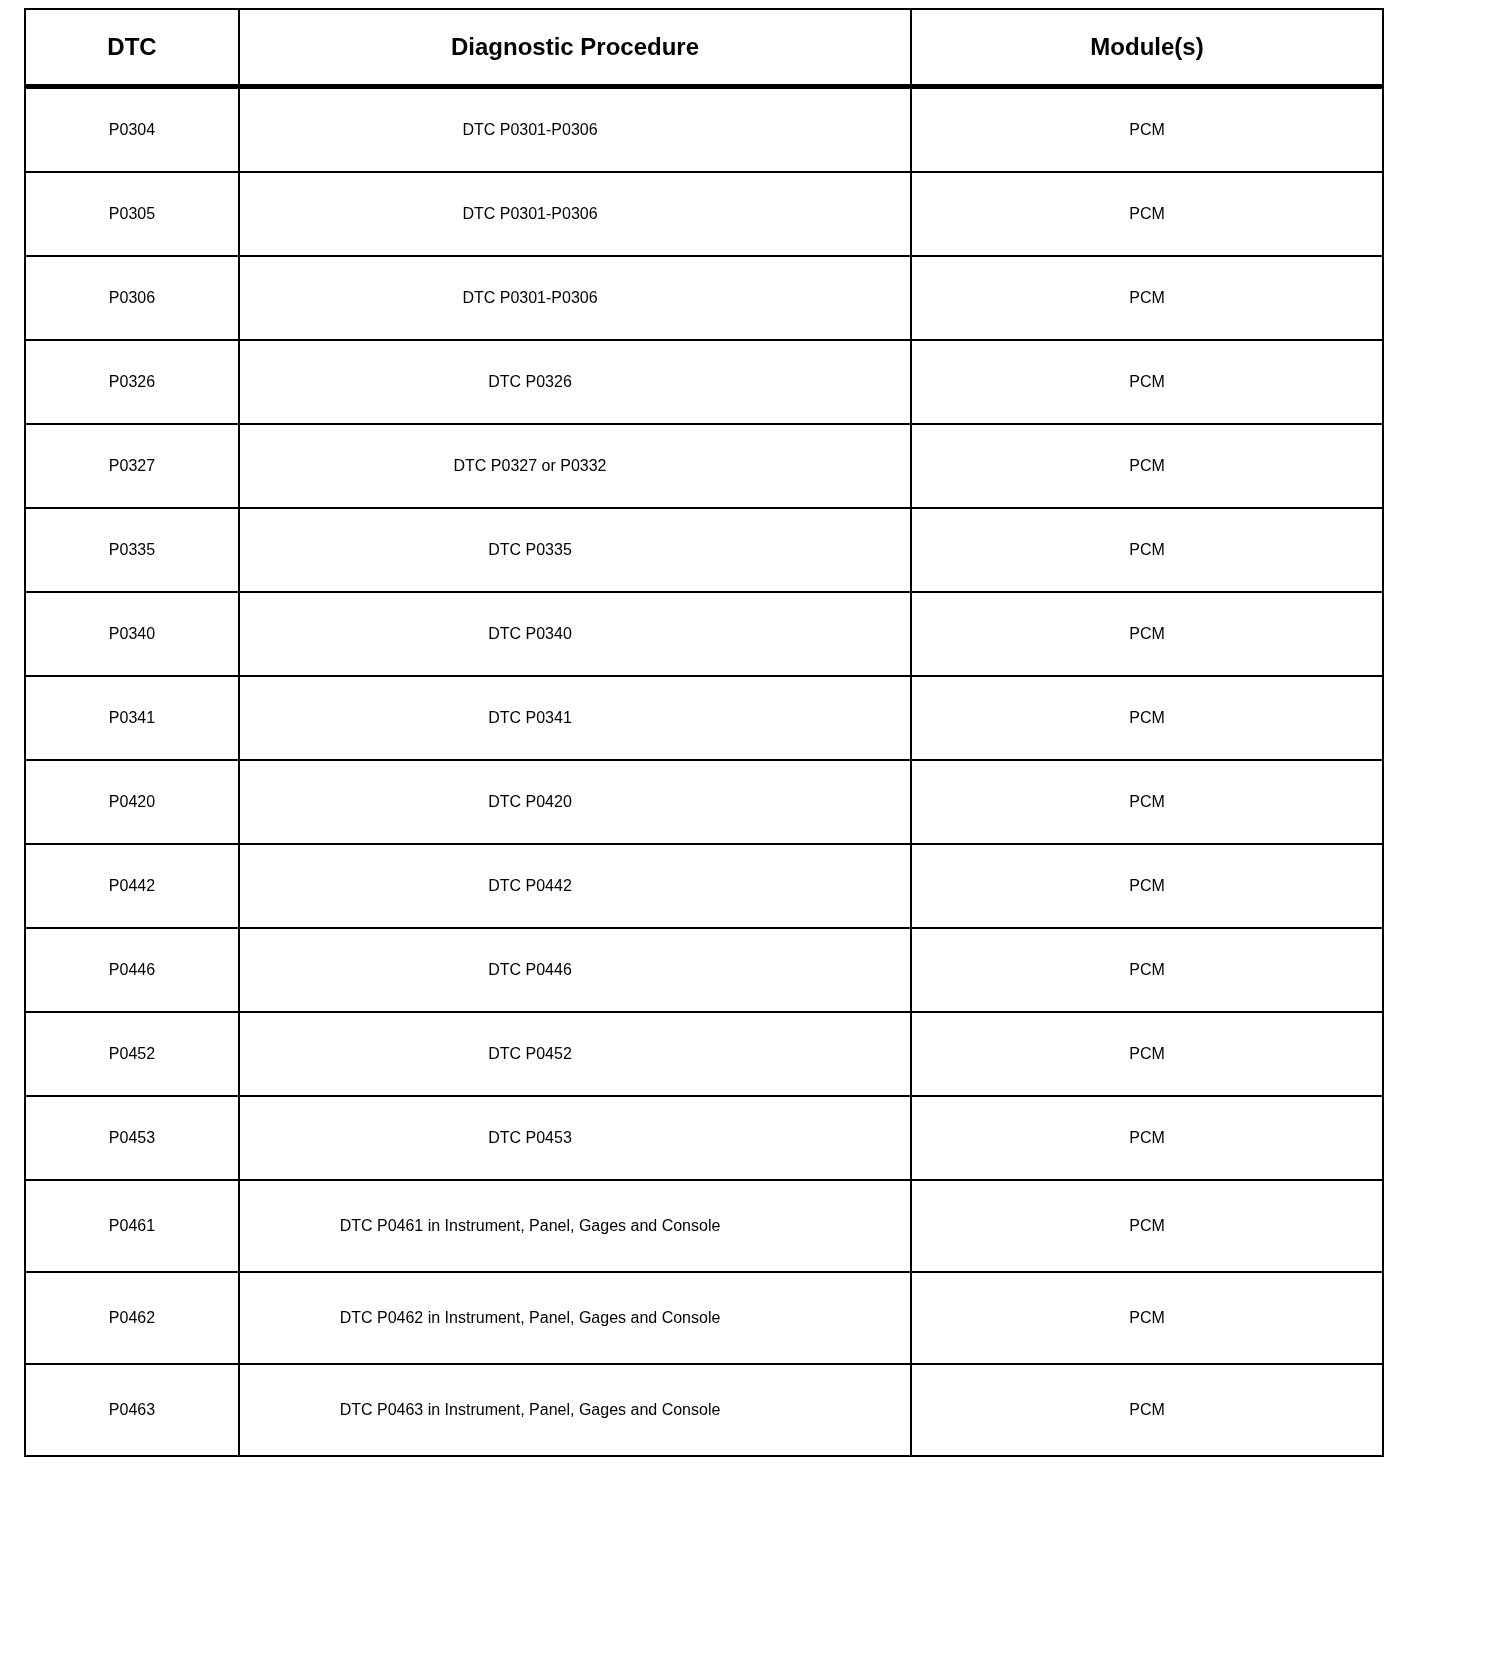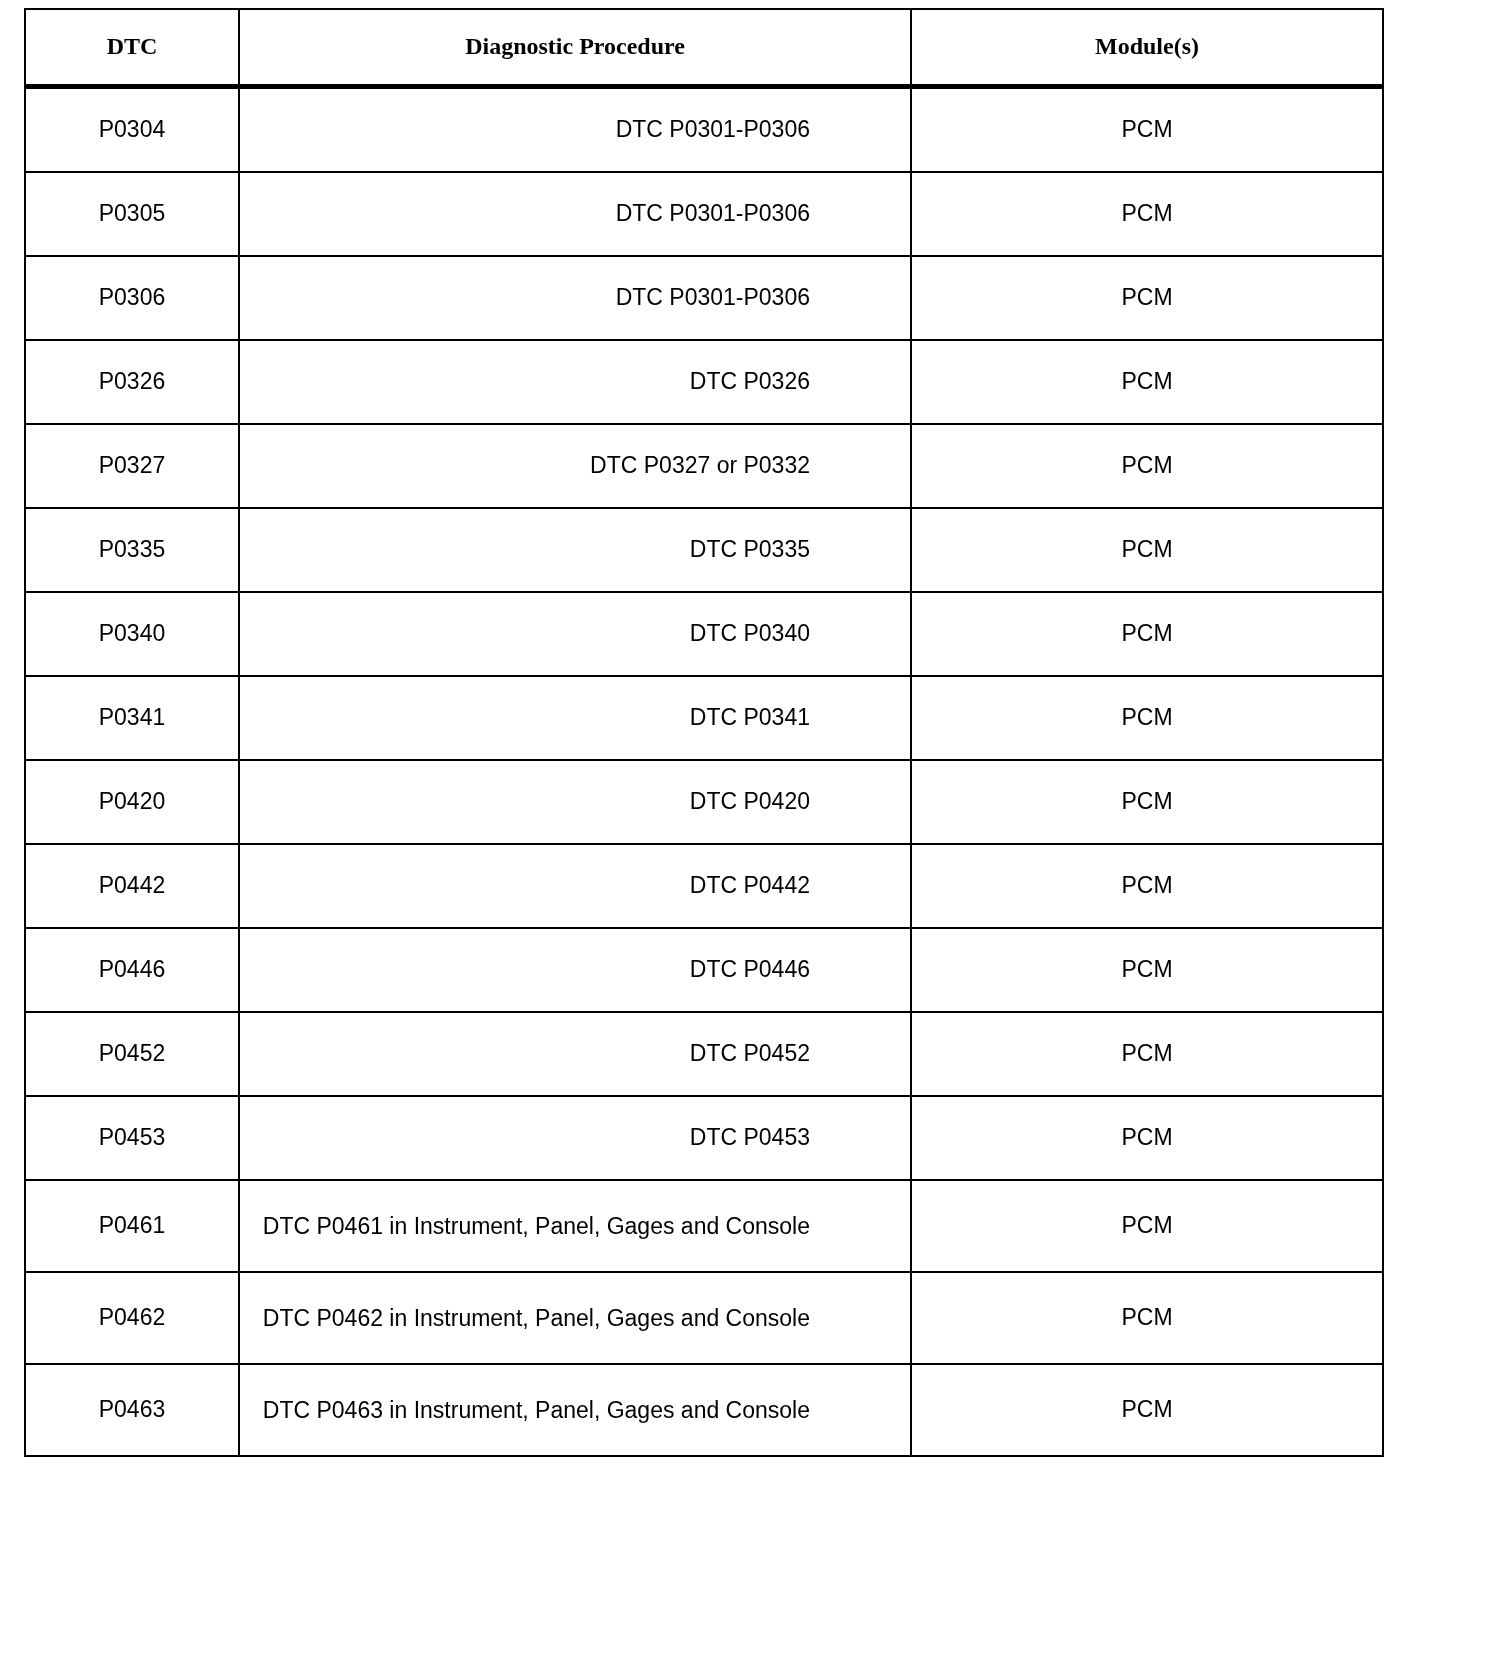--- a/index.html
+++ b/index.html
@@ -28,41 +28,40 @@
     margin-left: 6px;
   }
   table.dtc-table col.c-dtc   { width: 214px; }
   table.dtc-table col.c-proc  { width: 672px; }
   table.dtc-table col.c-mod   { width: 472px; }
 
   table.dtc-table th,
   table.dtc-table td {
     border: 2px solid #000000;
     vertical-align: middle;
-    font-size: 23px;
+    font-size: 16px;
     line-height: 1.55;
   }
   table.dtc-table thead th {
     border-bottom: 5px solid #000000;
     font-weight: bold;
     text-align: center;
     height: 66px;
     padding: 4px 16px;
     font-size: 24px;
-    font-family: Liberation Serif, serif;
   }
   table.dtc-table tbody td {
     height: 70px;
     padding: 6px 10px;
   }
   td.cell-dtc {
     text-align: center;
   }
   td.cell-proc {
-    text-align: right;
+    text-align: center;
     padding-left: 18px;
   }
   td.cell-mod {
     text-align: center;
     padding-left: 18px;
   }
   tr.tall td {
     height: 140px;
   }
   tr.tall td.cell-proc {

